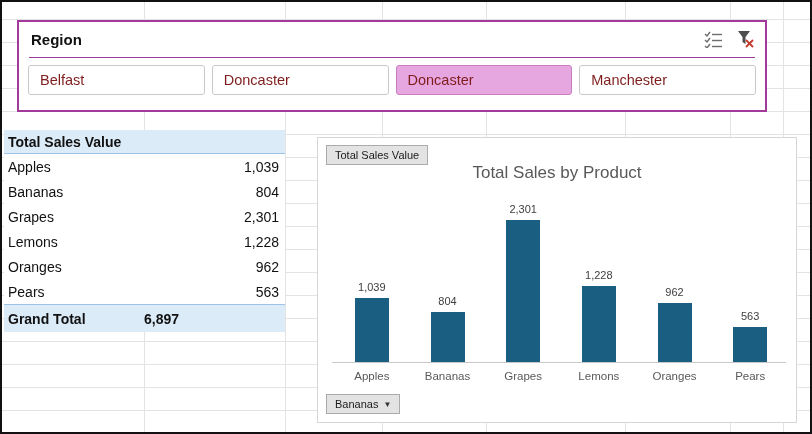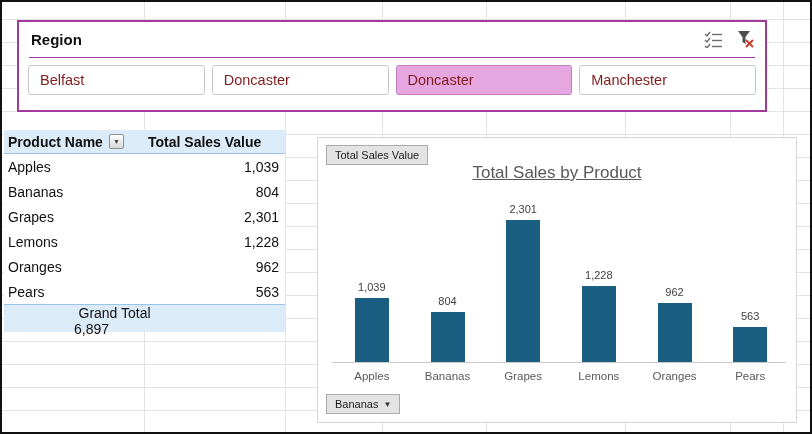--- a/index.html
+++ b/index.html
@@ -29,21 +29,21 @@
   #pivot-head{display:flex;height:24px;background:#DCEBF8;border-bottom:1px solid #9DC3E6;font-weight:bold;}
   .ph-cell{display:flex;align-items:center;}
   #ph-product{width:140px;padding-left:4px;}
   #ph-value{width:141px;padding-left:4px;}
   #pivot-filter-btn{margin-left:6px;width:15px;height:15px;border:1px solid #8f8f8f;border-radius:2px;
     background:linear-gradient(#ffffff,#d8d8d8);display:flex;align-items:center;justify-content:center;
     font-size:7px;color:#444;cursor:pointer;}
   .prow{display:flex;height:25px;align-items:center;}
   .prow .c1{width:140px;padding-left:4px;}
   .prow .c2{width:141px;padding-right:6px;text-align:right;}
-  #pivot-total{display:flex;height:28px;align-items:center;background:#DCEBF8;font-weight:normal;border-top:1px solid #9DC3E6;flex-direction:column;}
+  #pivot-total{display:flex;height:28px;align-items:center;background:#DCEBF8;font-weight:bold;border-top:1px solid #9DC3E6;}
   #pivot-total .c1{width:140px;padding-left:4px;}
   #pivot-total .c2{width:141px;padding-right:6px;}
 
   
   #chart{position:absolute;left:315px;top:135px;width:480px;height:286px;background:#fff;border:1px solid #d6d6d6;}
   .field-btn{position:absolute;font-size:11px;color:#1a1a1a;background:#e3e3e3;border:1px solid #ababab;
     padding:3px 8px;cursor:pointer;display:flex;align-items:center;gap:5px;}
   #btn-value{left:8px;top:7px;}
   #btn-axis{left:8px;top:256px;}
   .fb-arrow{font-size:8px;color:#333;}
@@ -96,24 +96,20 @@
     <div id="slicer-items">
         <div class="slicer-btn">Belfast</div>
         <div class="slicer-btn">Doncaster</div>
         <div class="slicer-btn selected" style="background: rgb(230, 166, 224); border-color: rgb(200, 127, 194);">Doncaster</div>
         <div class="slicer-btn">Manchester</div>
       </div>
   </div>
 
   <div id="pivot">
     <div id="pivot-head" style="background: rgb(220, 235, 248);">
-      <div class="ph-cell" id="ph-product">
-        <span>Product Name</span>
-        <span id="pivot-filter-btn">▼</span>
-      </div>
       <div class="ph-cell" id="ph-value">
         <span>Total Sales Value</span>
       </div>
     </div>
     <div id="pivot-body">
         <div class="prow">
           <div class="c1">Apples</div>
           <div class="c2">1,039</div>
         </div>
         <div class="prow">
@@ -140,21 +136,21 @@
     <div id="pivot-total" style="background: rgb(220, 235, 248);">
       <div class="c1">Grand Total</div>
       <div class="c2">6,897</div>
     </div>
   </div>
 
   <div id="chart">
     <div class="field-btn" id="btn-value">
       <span>Total Sales Value</span>
     </div>
-    <div id="chart-title" style="color: rgb(89, 89, 89); text-decoration: underline;">Total Sales by Product</div>
+    <div id="chart-title" style="color: rgb(89, 89, 89);">Total Sales by Product</div>
     <div id="plot"></div>
     <div id="axis-line" style="background: rgb(201, 201, 201);"></div>
     <div class="field-btn" id="btn-axis">
       <span>Bananas</span>
       <span class="fb-arrow">▼</span>
     </div>
   <div class="bar" style="left: 36.8333px; top: 160px; height: 64px; background: rgb(26, 94, 130);"></div>
       <div class="dlabel" style="left: 15.8333px; top: 143px;">1,039</div>
       <div class="clabel" style="left: 15.8333px;">Apples</div>
       <div class="bar" style="left: 112.5px; top: 174px; height: 50px; background: rgb(26, 94, 130);"></div>

